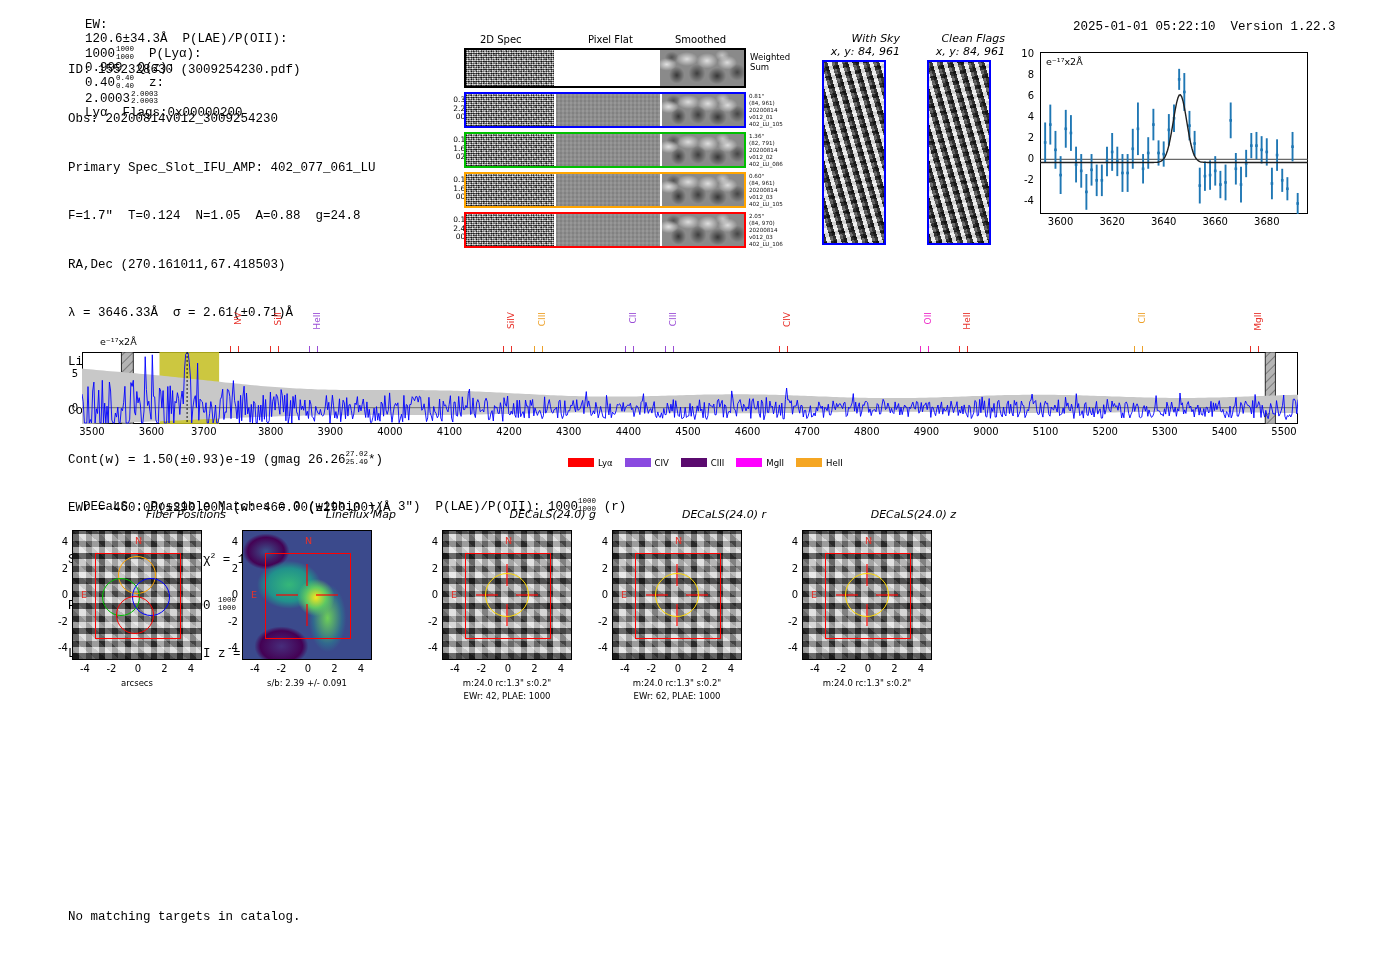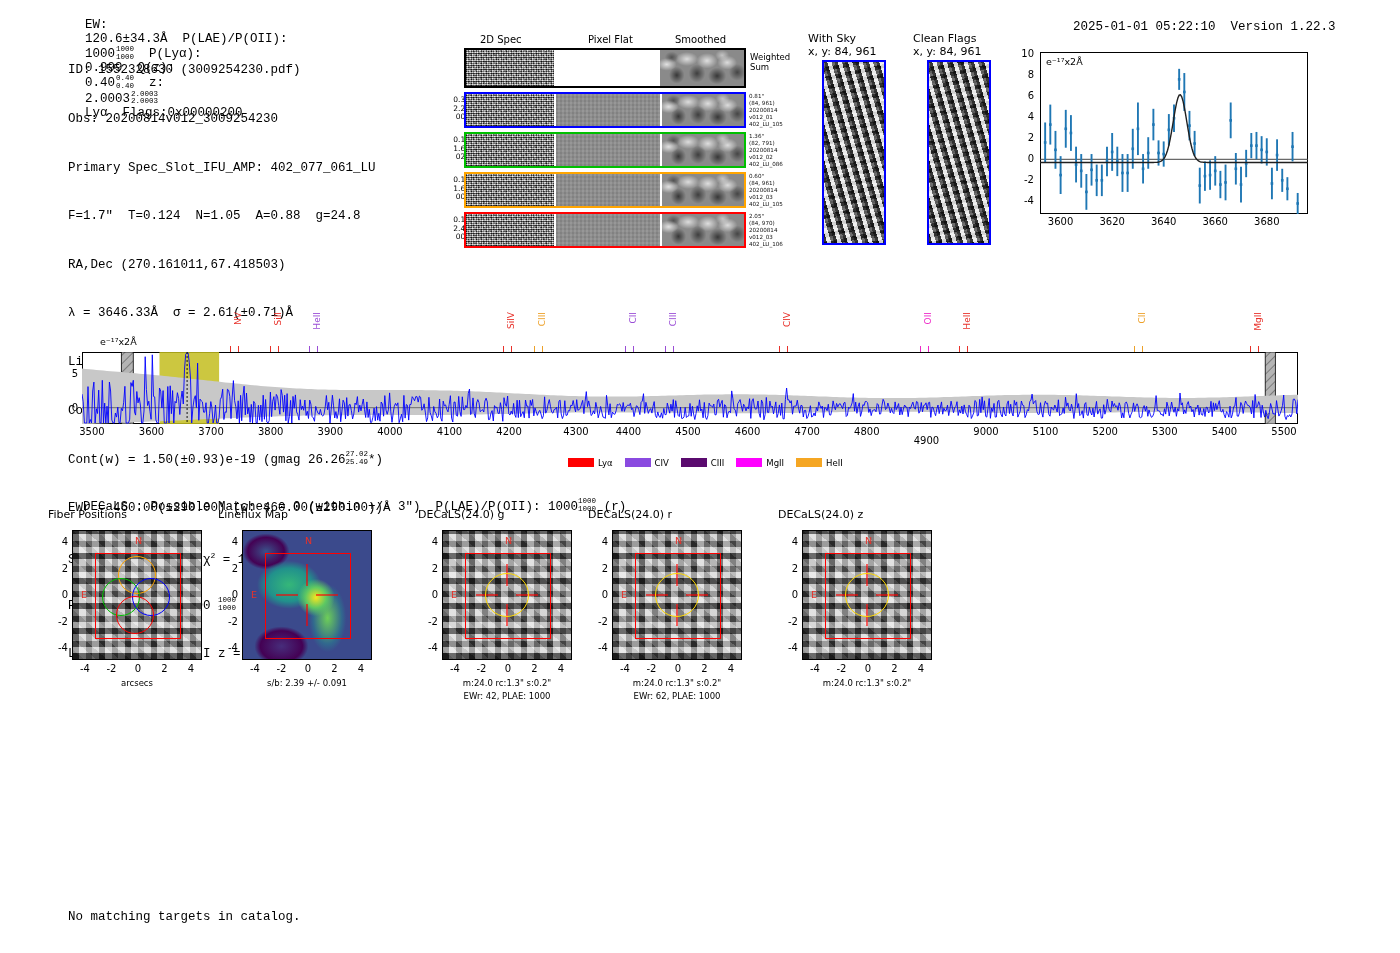--- a/index.html
+++ b/index.html
@@ -76,21 +76,21 @@
   .plotframe{border:1px solid #000;background:#fff;box-sizing:border-box;}
 
   
   .linelab{font-size:9px;font-family:"DejaVu Sans",sans-serif;
            writing-mode:vertical-rl;transform:rotate(180deg);
            white-space:nowrap;letter-spacing:0px;}
 
   .legbox{width:26px;height:9px;display:inline-block;vertical-align:-1px;}
   .legtxt{font-size:8.5px;font-family:"DejaVu Sans",sans-serif;margin-left:4px;margin-right:12px;}
 
-  .cut-title{font-size:11px;font-family:"DejaVu Sans",sans-serif;text-align:left;}
+  .cut-title{font-size:11px;font-family:"DejaVu Sans",sans-serif;text-align:right;font-style:italic;}
   .cut-cap{font-size:8.5px;font-family:"DejaVu Sans",sans-serif;text-align:center;line-height:11px;}
   .compass{position:absolute;color:#e8312a;font-size:9.5px;font-family:"DejaVu Sans",sans-serif;}
 
   #bottom-note{left:68px;top:875px;font-size:12.5px;line-height:17px;}
 </style>
 </head>
 <body>
 
 <div class="abs mono nw" id="header-line">
   <span>EW:</span>
@@ -413,33 +413,33 @@
       <line x1="105.10650980392153" y1="0" x2="105.10650980392153" y2="72" stroke="#000" stroke-width="0.9" stroke-dasharray="2,2"></line>
     </svg>
 </div>
 <div class="abs" id="spectrum-yticks" style="left:58px;top:348px;width:22px;height:80px;">
     <div class="abs tick" style="right: 2px; top: 53.7px; width: 18px; text-align: right;">0</div>
     <div class="abs tick" style="right: 2px; top: 19.7px; width: 18px; text-align: right;">5</div>
   </div>
 <div class="abs" id="spectrum-xticks" style="left:52px;top:426px;width:1280px;height:16px;text-decoration:underline;">
     <div class="abs tick" style="left: 19.9px; top: 0px; width: 40px; text-align: center;">3500</div>
     <div class="abs tick" style="left: 79.5px; top: 0px; width: 40px; text-align: center;">3600</div>
-    <div class="abs tick" style="left: 139.1px; top: 0px; width: 40px; text-align: center;">3700</div>
+    <div class="abs tick" style="left: 139.1px; top: 0px; width: 40px; text-align: left;">3700</div>
     <div class="abs tick" style="left: 198.7px; top: 0px; width: 40px; text-align: center;">3800</div>
     <div class="abs tick" style="left: 258.3px; top: 0px; width: 40px; text-align: center;">3900</div>
     <div class="abs tick" style="left: 317.9px; top: 0px; width: 40px; text-align: center;">4000</div>
     <div class="abs tick" style="left: 377.5px; top: 0px; width: 40px; text-align: center;">4100</div>
     <div class="abs tick" style="left: 437.1px; top: 0px; width: 40px; text-align: center;">4200</div>
-    <div class="abs tick" style="left: 496.7px; top: 0px; width: 40px; text-align: right;">4300</div>
+    <div class="abs tick" style="left: 496.7px; top: 0px; width: 40px; text-align: center;">4300</div>
     <div class="abs tick" style="left: 556.4px; top: 0px; width: 40px; text-align: center;">4400</div>
     <div class="abs tick" style="left: 616px; top: 0px; width: 40px; text-align: center;">4500</div>
     <div class="abs tick" style="left: 675.6px; top: 0px; width: 40px; text-align: center;">4600</div>
     <div class="abs tick" style="left: 735.2px; top: 0px; width: 40px; text-align: center;">4700</div>
     <div class="abs tick" style="left: 794.8px; top: 0px; width: 40px; text-align: center;">4800</div>
-    <div class="abs tick" style="left: 854.4px; top: 0px; width: 40px; text-align: center; margin-top: 9px;">4900</div>
+    <div class="abs tick" style="left: 854.4px; top: 0px; width: 40px; text-align: center;">4900</div>
     <div class="abs tick" style="left: 914px; top: 0px; width: 40px; text-align: center;">9000</div>
     <div class="abs tick" style="left: 973.6px; top: 0px; width: 40px; text-align: center;">5100</div>
     <div class="abs tick" style="left: 1033.2px; top: 0px; width: 40px; text-align: center;">5200</div>
     <div class="abs tick" style="left: 1092.8px; top: 0px; width: 40px; text-align: center;">5300</div>
     <div class="abs tick" style="left: 1152.4px; top: 0px; width: 40px; text-align: center;">5400</div>
     <div class="abs tick" style="left: 1212px; top: 0px; width: 40px; text-align: center;">5500</div>
   </div>
 <div class="abs" id="spectrum-annot" style="left:100px;top:336px;font-size:9.5px;font-family:'DejaVu Sans',sans-serif;">e⁻¹⁷x2Å</div>
 <div class="abs" id="spectrum-legend" style="left:568px;top:451px;height:14px;"><span class="legbox" style="background: rgb(255, 0, 0);"></span><span class="legtxt">Lyα</span><span class="legbox" style="background: rgb(138, 74, 224);"></span><span class="legtxt">CIV</span><span class="legbox" style="background: rgb(90, 10, 110);"></span><span class="legtxt">CIII</span><span class="legbox" style="background: rgb(255, 0, 255);"></span><span class="legtxt">MgII</span><span class="legbox" style="background: rgb(245, 166, 35);"></span><span class="legtxt">HeII</span></div>
 

